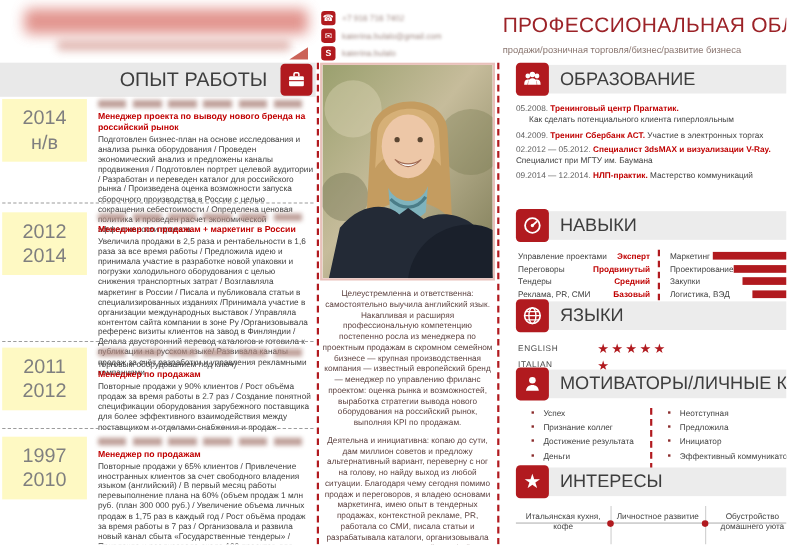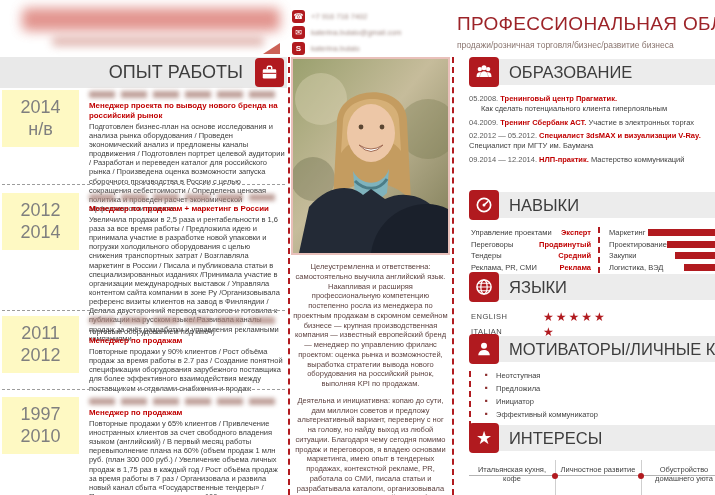--- a/index.html
+++ b/index.html
@@ -279,21 +279,21 @@
           <div class="sk-row">
             <span>Переговоры</span>
             <span class="sk-level">Продвинутый</span>
           </div>
           <div class="sk-row">
             <span>Тендеры</span>
             <span class="sk-level">Средний</span>
           </div>
           <div class="sk-row">
             <span>Реклама, PR, СМИ</span>
-            <span class="sk-level">Реклама</span>
+            <span class="sk-level">Базовый</span>
           </div>
         </div>
         <div class="sk-right">
           <div class="sk-row">
             <span>Маркетинг</span>
             <span class="sk-bar" style="width: 71px;"></span>
           </div>
           <div class="sk-row">
             <span>Проектирование</span>
             <span class="sk-bar" style="width: 57px;"></span>
@@ -337,20 +337,26 @@
         <div class="sec-band"></div>
         <span class="ibox sec-ibox">
           <svg width="20" height="20" viewBox="0 0 24 24" fill="#fff">
               <circle cx="12" cy="8" r="3.6"></circle>
               <path d="M5 19.5c.4-4 3.2-6.3 7-6.3s6.6 2.3 7 6.3z"></path>
             </svg>
         </span>
         <span class="sec-title">МОТИВАТОРЫ/ЛИЧНЫЕ КАЧЕСТВА</span>
       </div>
       <div class="mot-cols">
+        <ul class="mot-list mot-left">
+          <li>Успех</li>
+          <li>Признание коллег</li>
+          <li>Достижение результата</li>
+          <li>Деньги</li>
+        </ul>
         <ul class="mot-list mot-right">
           <li>Неотступная</li>
           <li>Предложила</li>
           <li>Инициатор</li>
           <li>Эффективный коммуникатор</li>
           <li>Поиск новых возможностей и альтернатив</li>
         </ul>
       </div>
     </div>
 

